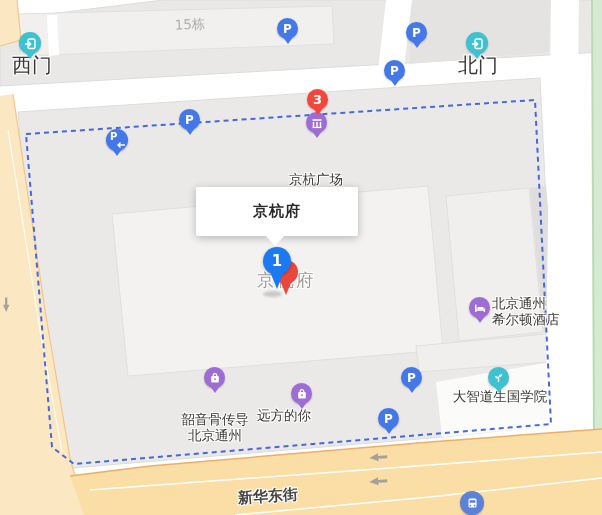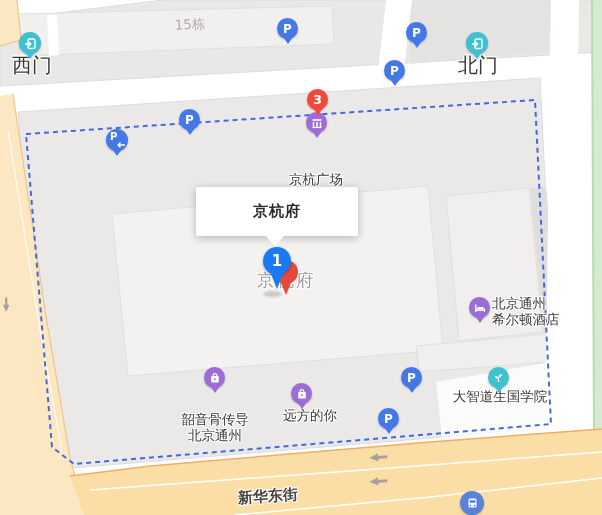--- a/index.html
+++ b/index.html
@@ -138,21 +138,21 @@
   <div class="lbl center" style="left:316px; top:136px;margin-top:36px;">京杭广场</div>
   <div class="lbl ghost" style="left:257px; top:270px;">京杭府</div>
   <div class="lbl" style="left:492px; top:296px;">
     <div>北京通州</div>
     <div>希尔顿酒店</div>
   </div>
   <div class="lbl center" style="left:215px; top:412px;">
     <div>韶音骨传导</div>
     <div>北京通州</div>
   </div>
-  <div class="lbl center" style="left:310px; top:408px;">远方的你</div>
+  <div class="lbl center" style="left:284px; top:408px;">远方的你</div>
   <div class="lbl center" style="left:500px; top:389px;">大智道生国学院</div>
   <div class="lbl street" style="left:268px; top:488px;">新华东街</div>
 
   <div class="marker m21 blue" style="left:277px; top:18px;">
       <span class="glyph-letter">P</span>
     </div>
   <div class="marker m21 blue" style="left:406px; top:22px;">
       <span class="glyph-letter">P</span>
     </div>
   <div class="marker m21 blue" style="left:384px; top:60px;">

